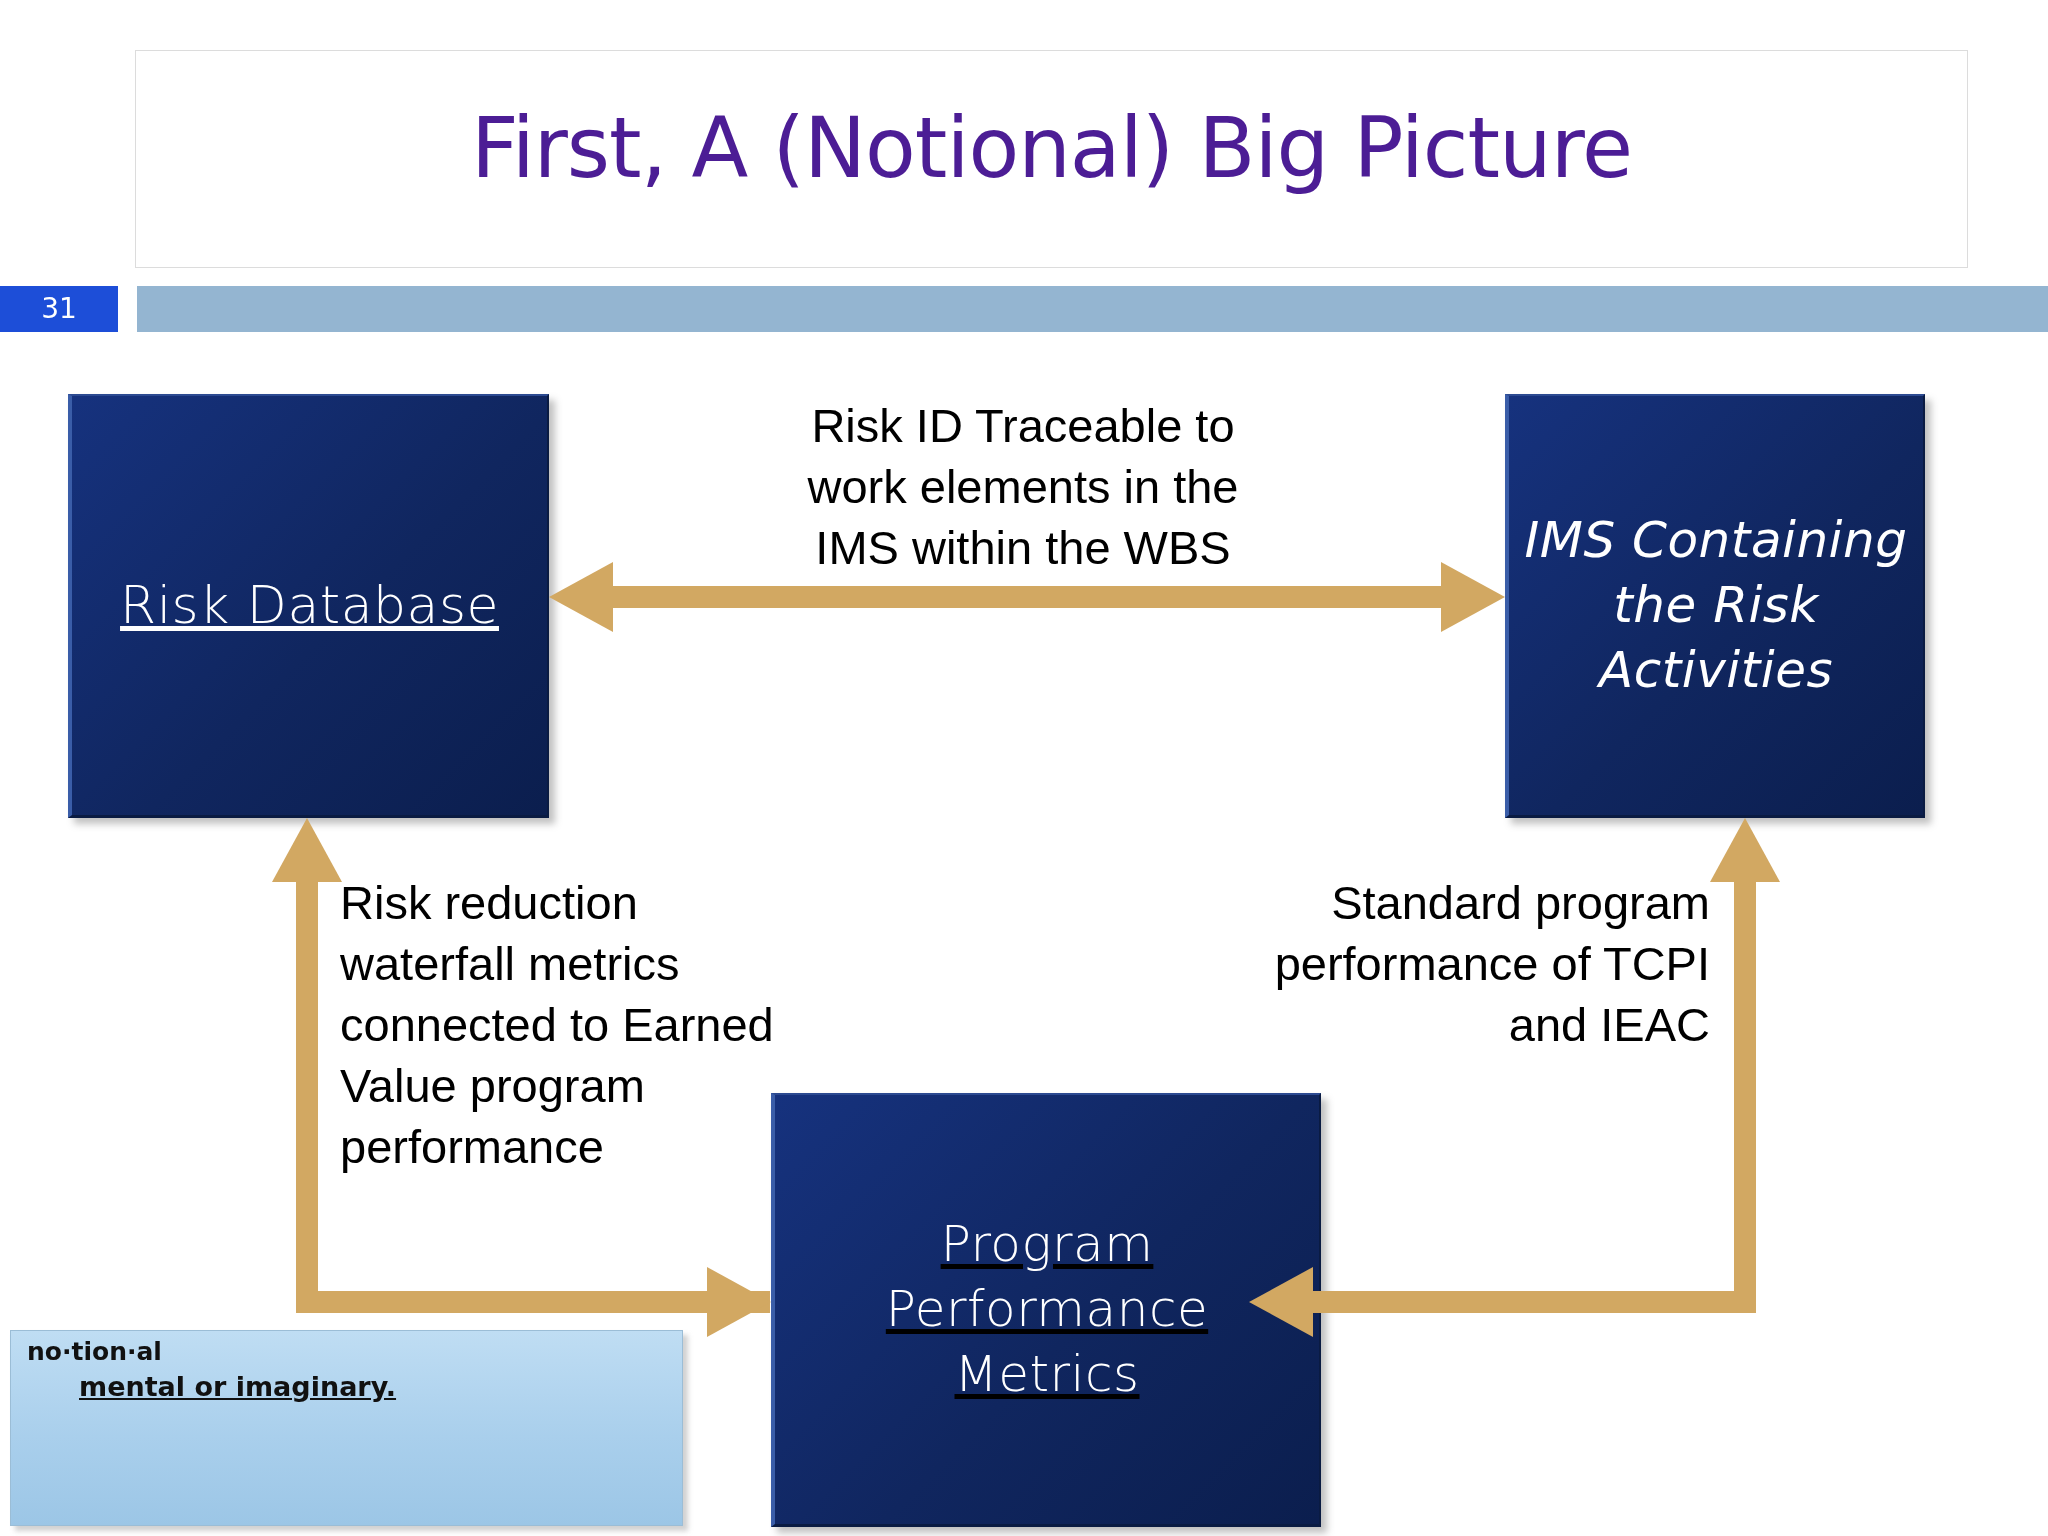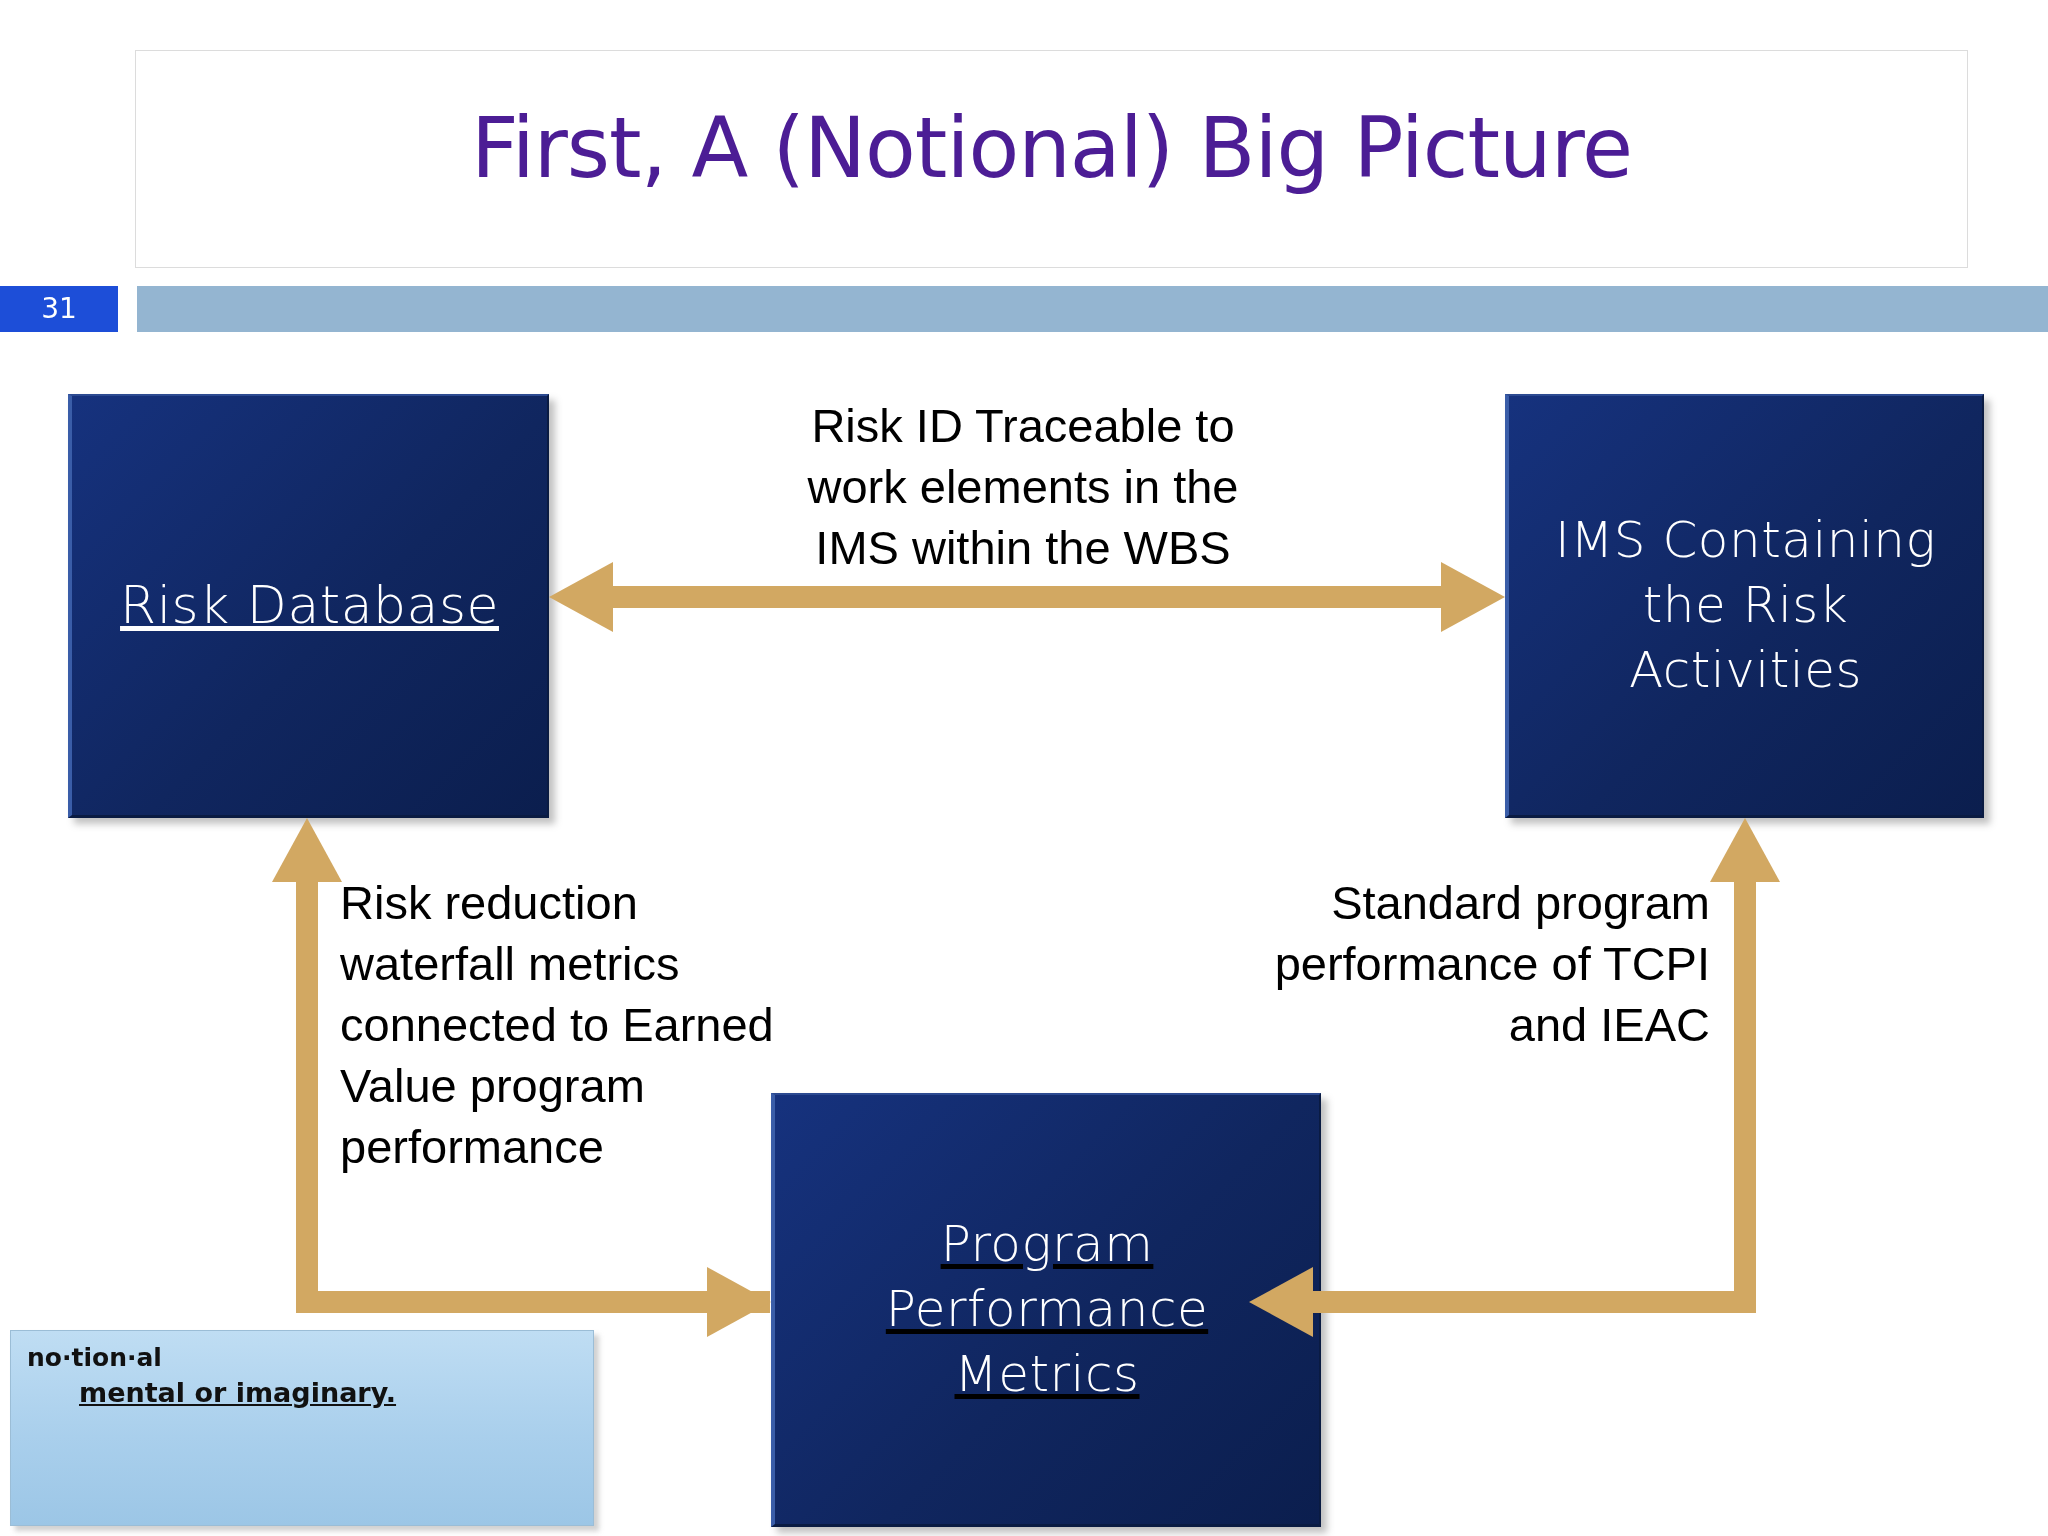--- a/index.html
+++ b/index.html
@@ -87,21 +87,21 @@
     font-weight: 300;
     text-align: center;
     line-height: 1.30;
     letter-spacing: 0.5px;
     padding: 0 14px;
   }
 
   #box-risk-database { left: 68px;  top: 394px;  width: 481px;  height: 424px; }
   #box-risk-database .ptext { font-size: 52px; text-decoration: underline; }
 
-  #box-ims { left: 1505px; top: 394px; width: 479px; height: 424px; }
+  #box-ims { left: 1505px; top: 394px; width: 420px; height: 424px; font-style: italic; }
   #box-ims .ptext { font-size: 50px; }
 
   #box-ppm { left: 771px;  top: 1093px; width: 550px; height: 434px; text-decoration: underline; }
   #box-ppm .ptext { font-size: 50px; }
 
   
   .anno {
     position: absolute;
     font-family: "Liberation Sans", sans-serif;
     font-size: 47px;
@@ -119,27 +119,27 @@
     left: 0; top: 0;
     width: 2048px; height: 1536px;
     pointer-events: none;
   }
 
   
   .notional-box {
     position: absolute;
     left: 10px;
     top: 1330px;
-    width: 584px;
+    width: 673px;
     height: 196px;
     background: linear-gradient(180deg, #BFDDF3 0%, #A9CFEC 55%, #9CC6E6 100%);
     border: 1px solid #9BBDD6;
     box-sizing: border-box;
     box-shadow: 5px 5px 5px rgba(140,140,140,0.4);
-    padding: 10px 16px 0 16px;
+    padding: 4px 16px 0 16px;
   }
   .notional-box .nline {
     font-family: "DejaVu Sans", sans-serif;
     font-size: 27px;
     font-weight: 600;
     color: #111111;
     line-height: 1.36;
     white-space: pre;
   }
   .notional-box .nline.headword { font-size: 25px; }

